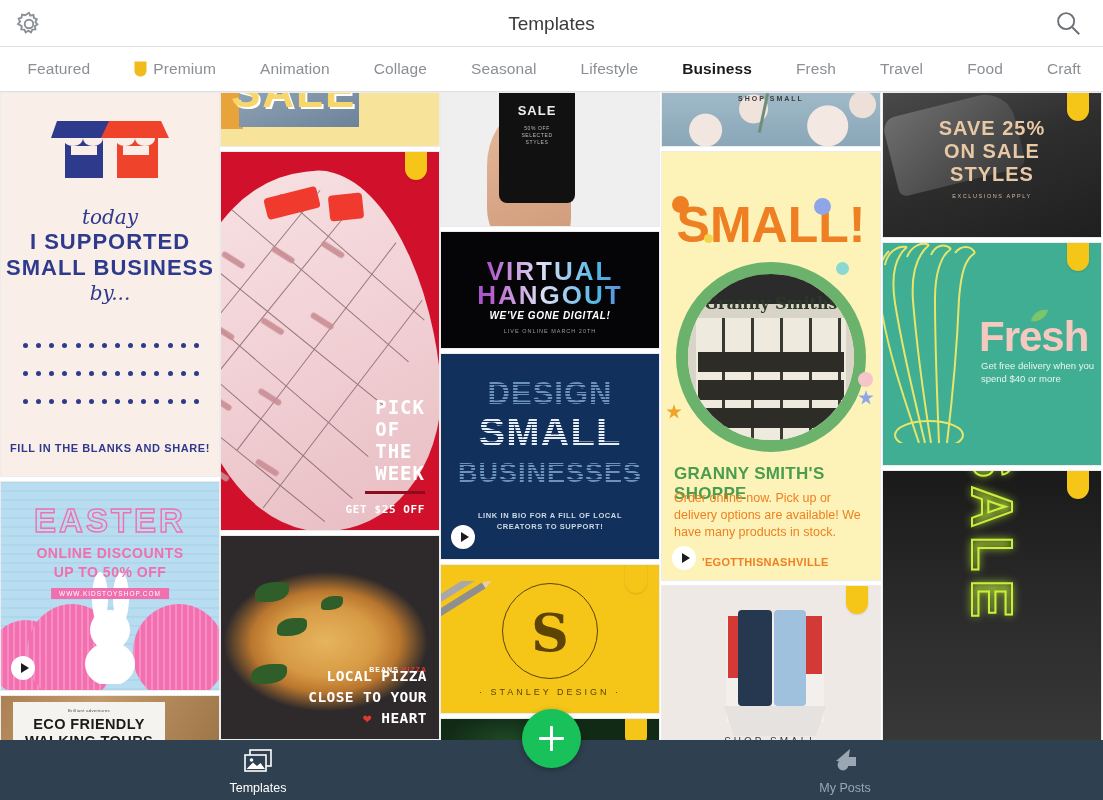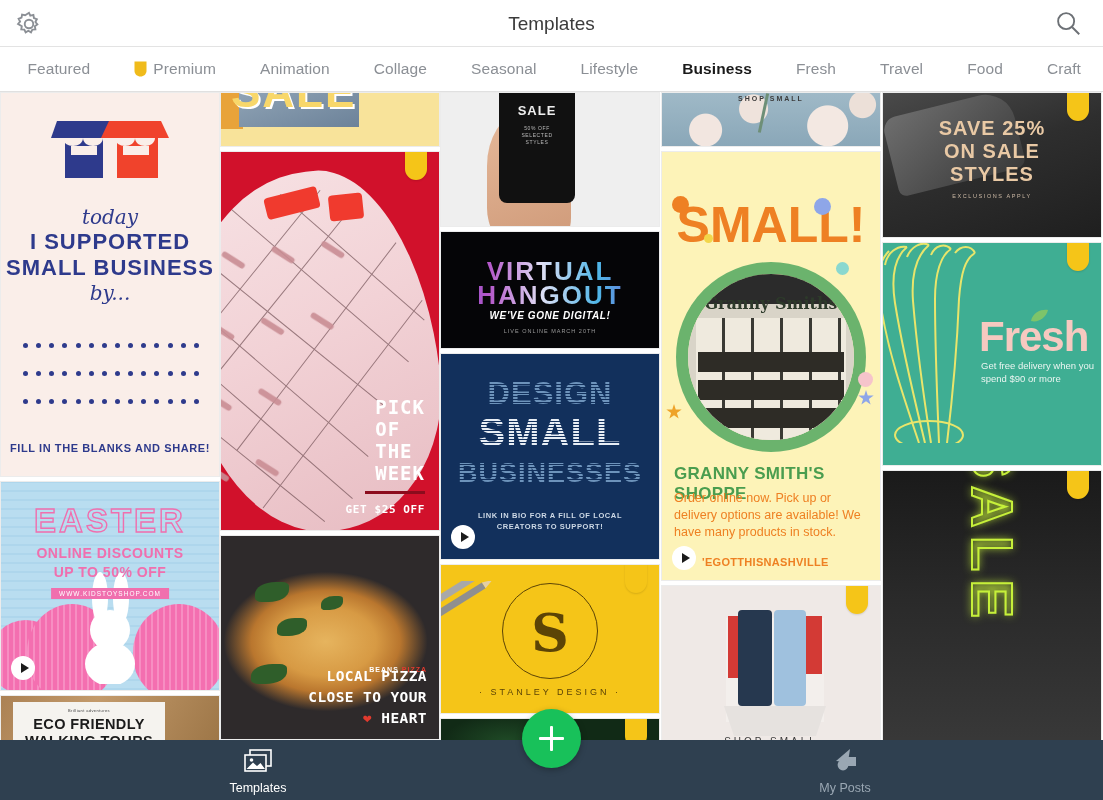--- a/index.html
+++ b/index.html
@@ -638,21 +638,21 @@
             <path d="M34 4 C24 2 14 10 12 22 M56 2 C48 -2 38 4 34 14 M78 6 C72 0 62 2 58 12 M102 10 C98 2 88 2 82 10"></path>
             <ellipse cx="56" cy="192" rx="34" ry="14"></ellipse>
           </svg>
         </div>
         <div class="fr-leaf">
           <svg width="20" height="14" viewBox="0 0 20 14">
               <path d="M2 12 C4 2 14 0 19 1 C17 9 9 14 2 12z" fill="#7ec46a"></path>
             </svg>
         </div>
         <div class="fr-word">Fresh</div>
-        <div class="fr-sub">Get free delivery when you spend $90 or more</div>
+        <div class="fr-sub">Get free delivery when you spend $40 or more</div>
       </div>
 
       <div class="card t-neon">
         <div class="badge"></div>
         <div class="neonbg"></div>
         <div class="neon-word">SALE</div>
       </div>
     </div>
   </div>
 

